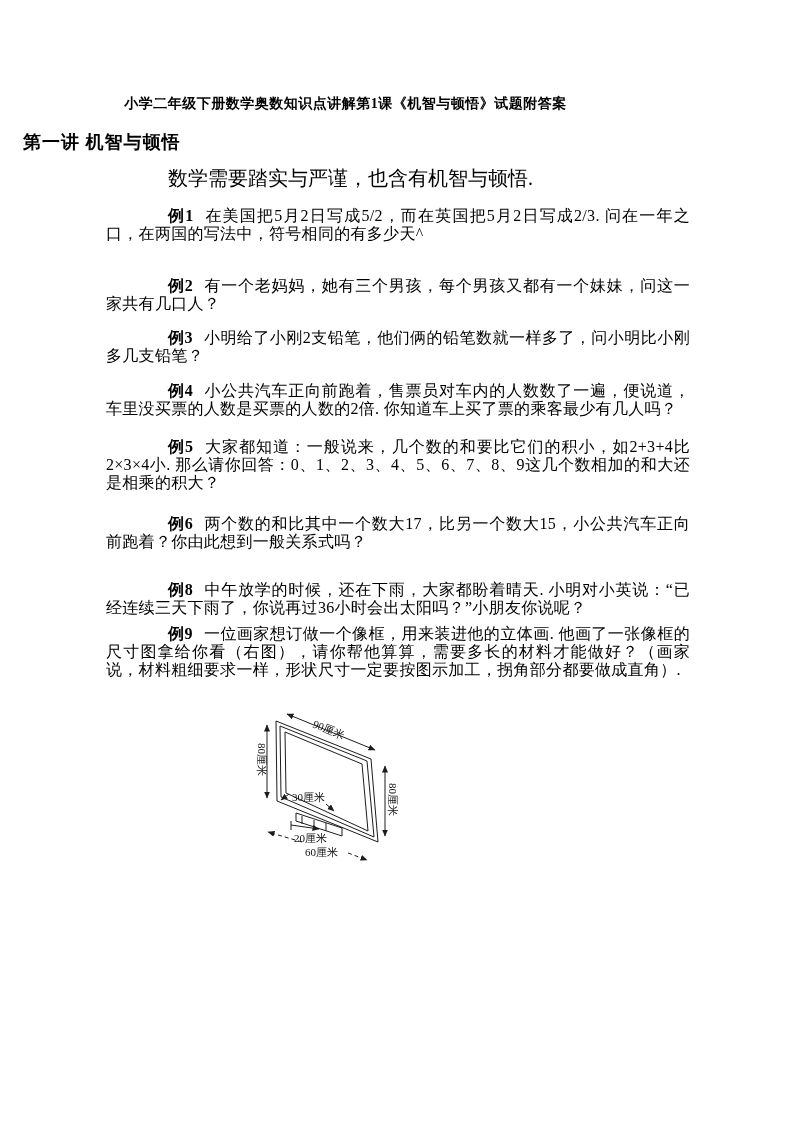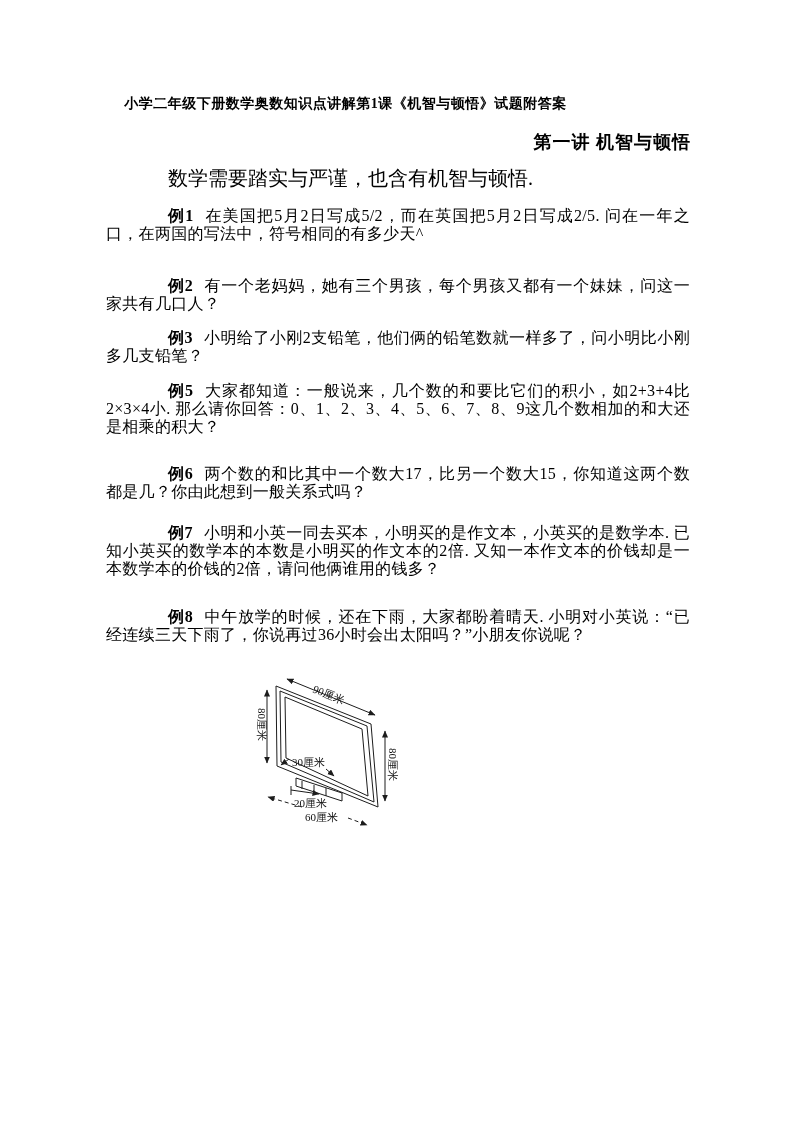--- a/index.html
+++ b/index.html
@@ -6,37 +6,37 @@
   .page{
     width:691px;height:1122px;position:relative;background:#ffffff;
     font-family:"Liberation Serif","DejaVu Serif",serif;color:#000;
     overflow:hidden;
   }
   .doc-title{
     margin:96px 0 0 0;text-align:center;font-size:14px;font-weight:bold;
     line-height:15px;letter-spacing:0.5px;
   }
   .section-heading{
-    margin:21px 0 0 0;text-align:right;font-size:18px;font-weight:bold;
+    margin:21px 0 0 0;text-align:left;font-size:18px;font-weight:bold;
     line-height:20px;letter-spacing:1px;padding-left:23px;
   }
   .body-text{margin-left:106px;width:584px;}
   .intro{
     margin-top:17px;font-size:20px;line-height:18px;text-indent:62px;
   }
   .problems p{
     margin:0;font-size:16px;line-height:18px;text-indent:62px;
     text-align:justify;letter-spacing:0.3px;
   }
   .problems p .plabel{font-weight:bold;margin-right:11px;}
   .problems p:nth-of-type(1){margin-top:14px;}
   .problems p:nth-of-type(2){margin-top:34px;}
   .problems p:nth-of-type(3){margin-top:16px;}
   .problems p:nth-of-type(4){margin-top:17px;}
-  .problems p:nth-of-type(5){margin-top:29px;}
+  .problems p:nth-of-type(5){margin-top:20px;}
   .problems p:nth-of-type(6){margin-top:23px;}
   .problems p:nth-of-type(7){margin-top:30px;}
   .problems p:nth-of-type(8){margin-top:8px;}
   .problems p:nth-of-type(9){margin-top:20px;}
   .figure-wrap{
     margin-top:30px;text-align:center;
   }
   .figure-wrap svg{display:inline-block;}
   svg text{
     font-family:"Liberation Serif","DejaVu Serif",serif;font-size:11px;fill:#111;
@@ -50,27 +50,28 @@
 <div class="page">
 
   <div class="doc-title">小学二年级下册数学奥数知识点讲解第1课《机智与顿悟》试题附答案</div>
 
   <div class="section-heading">第一讲 机智与顿悟</div>
 
   <div class="body-text">
     <p class="intro">数学需要踏实与严谨，也含有机智与顿悟.</p>
 
     <div class="problems">
-      <p><span class="plabel">例1</span><span>在美国把5月2日写成5/2，而在英国把5月2日写成2/5. 问在一年之口，在两国的写法中，符号相同的有多少天^</span></p>
+      <p><span class="plabel">例1</span><span>在美国把5月2日写成5/2，而在英国把5月2日写成2/3. 问在一年之口，在两国的写法中，符号相同的有多少天^</span></p>
       <p><span class="plabel">例2</span><span>有一个老妈妈，她有三个男孩，每个男孩又都有一个妹妹，问这一家共有几口人？</span></p>
       <p><span class="plabel">例3</span><span>小明给了小刚2支铅笔，他们俩的铅笔数就一样多了，问小明比小刚多几支铅笔？</span></p>
+      <p><span class="plabel">例4</span><span>小公共汽车正向前跑着，售票员对车内的人数数了一遍，便说道，车里没买票的人数是买票的人数的2倍. 你知道车上买了票的乘客最少有几人吗？</span></p>
       <p><span class="plabel">例5</span><span>大家都知道：一般说来，几个数的和要比它们的积小，如2+3+4比2×3×4小. 那么请你回答：0、1、2、3、4、5、6、7、8、9这几个数相加的和大还是相乘的积大？</span></p>
-      <p><span class="plabel">例6</span><span>两个数的和比其中一个数大17，比另一个数大15，你知道这两个数都是几？你由此想到一般关系式吗？</span></p>
-      <p><span class="plabel">例7</span><span>小明和小英一同去买本，小明买的是作文本，小英买的是数学本. 已知小英买的数学本的本数是小明买的作文本的2倍. 又知一本作文本的价钱却是一本数学本的价钱的2倍，请问他俩谁用的钱多？</span></p>
+      <p><span class="plabel">例6</span><span>两个数的和比其中一个数大17，比另一个数大15，小公共汽车正向前跑着？你由此想到一般关系式吗？</span></p>
       <p><span class="plabel">例8</span><span>中午放学的时候，还在下雨，大家都盼着晴天. 小明对小英说：“已经连续三天下雨了，你说再过36小时会出太阳吗？”小朋友你说呢？</span></p>
+      <p><span class="plabel">例9</span><span>一位画家想订做一个像框，用来装进他的立体画. 他画了一张像框的尺寸图拿给你看（右图），请你帮他算算，需要多长的材料才能做好？（画家说，材料粗细要求一样，形状尺寸一定要按图示加工，拐角部分都要做成直角）.</span></p>
     </div>
   </div>
 
   <div class="figure-wrap">
     <svg width="180" height="162" viewBox="0 0 180 162">
       <defs>
         <marker id="ah" markerWidth="9" markerHeight="8" refX="6.5" refY="3" orient="auto-start-reverse" markerUnits="userSpaceOnUse">
           <path d="M0,0 L7,3 L0,6 Z" fill="#1c1c1c"></path>
         </marker>
       </defs>

